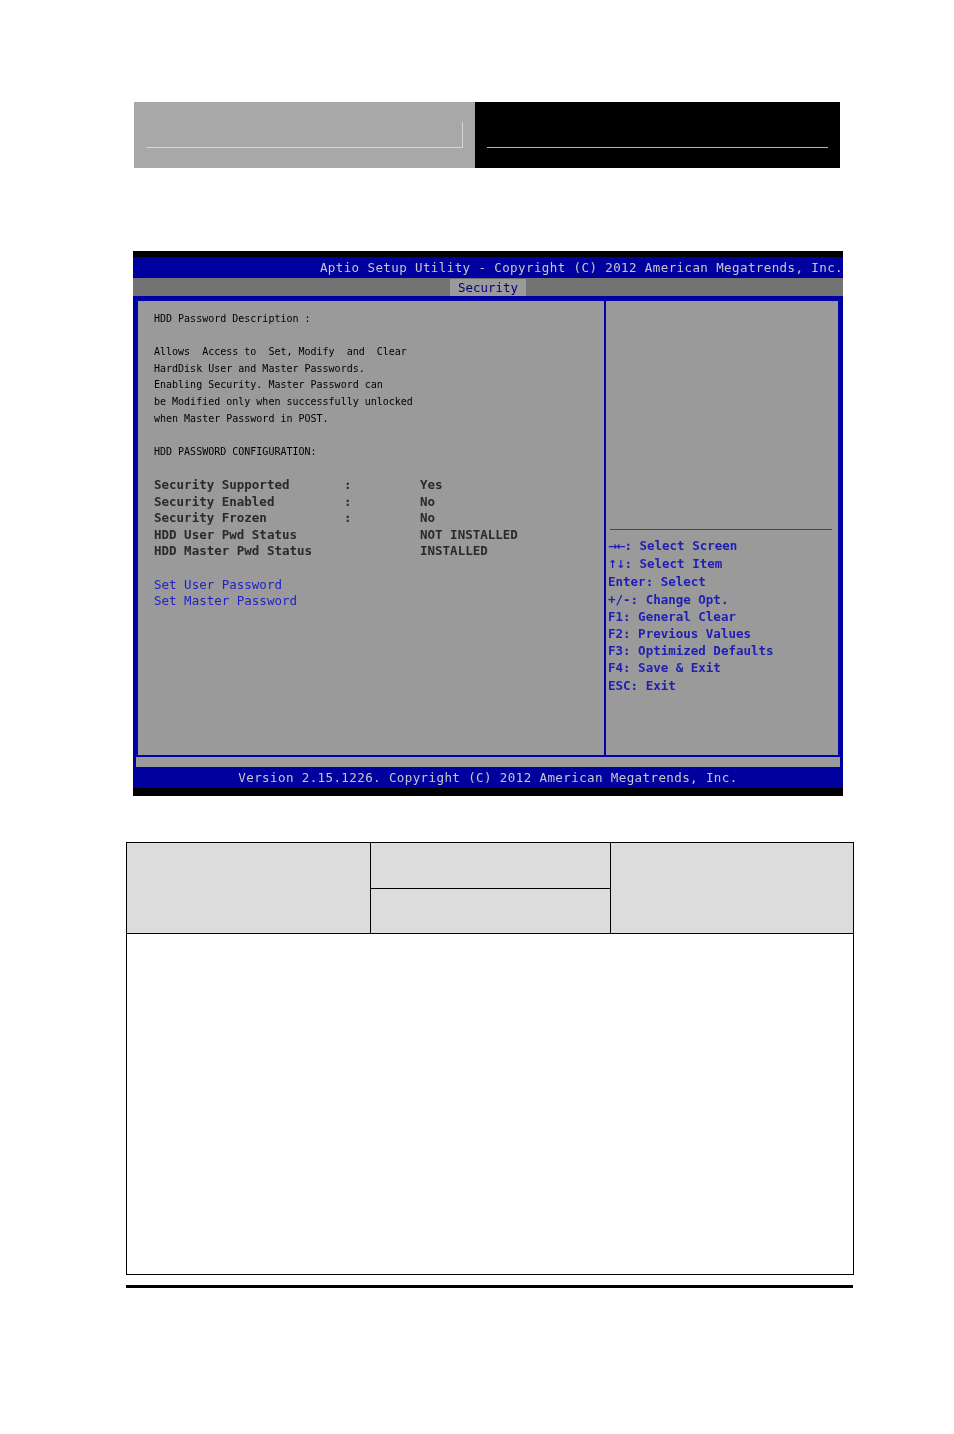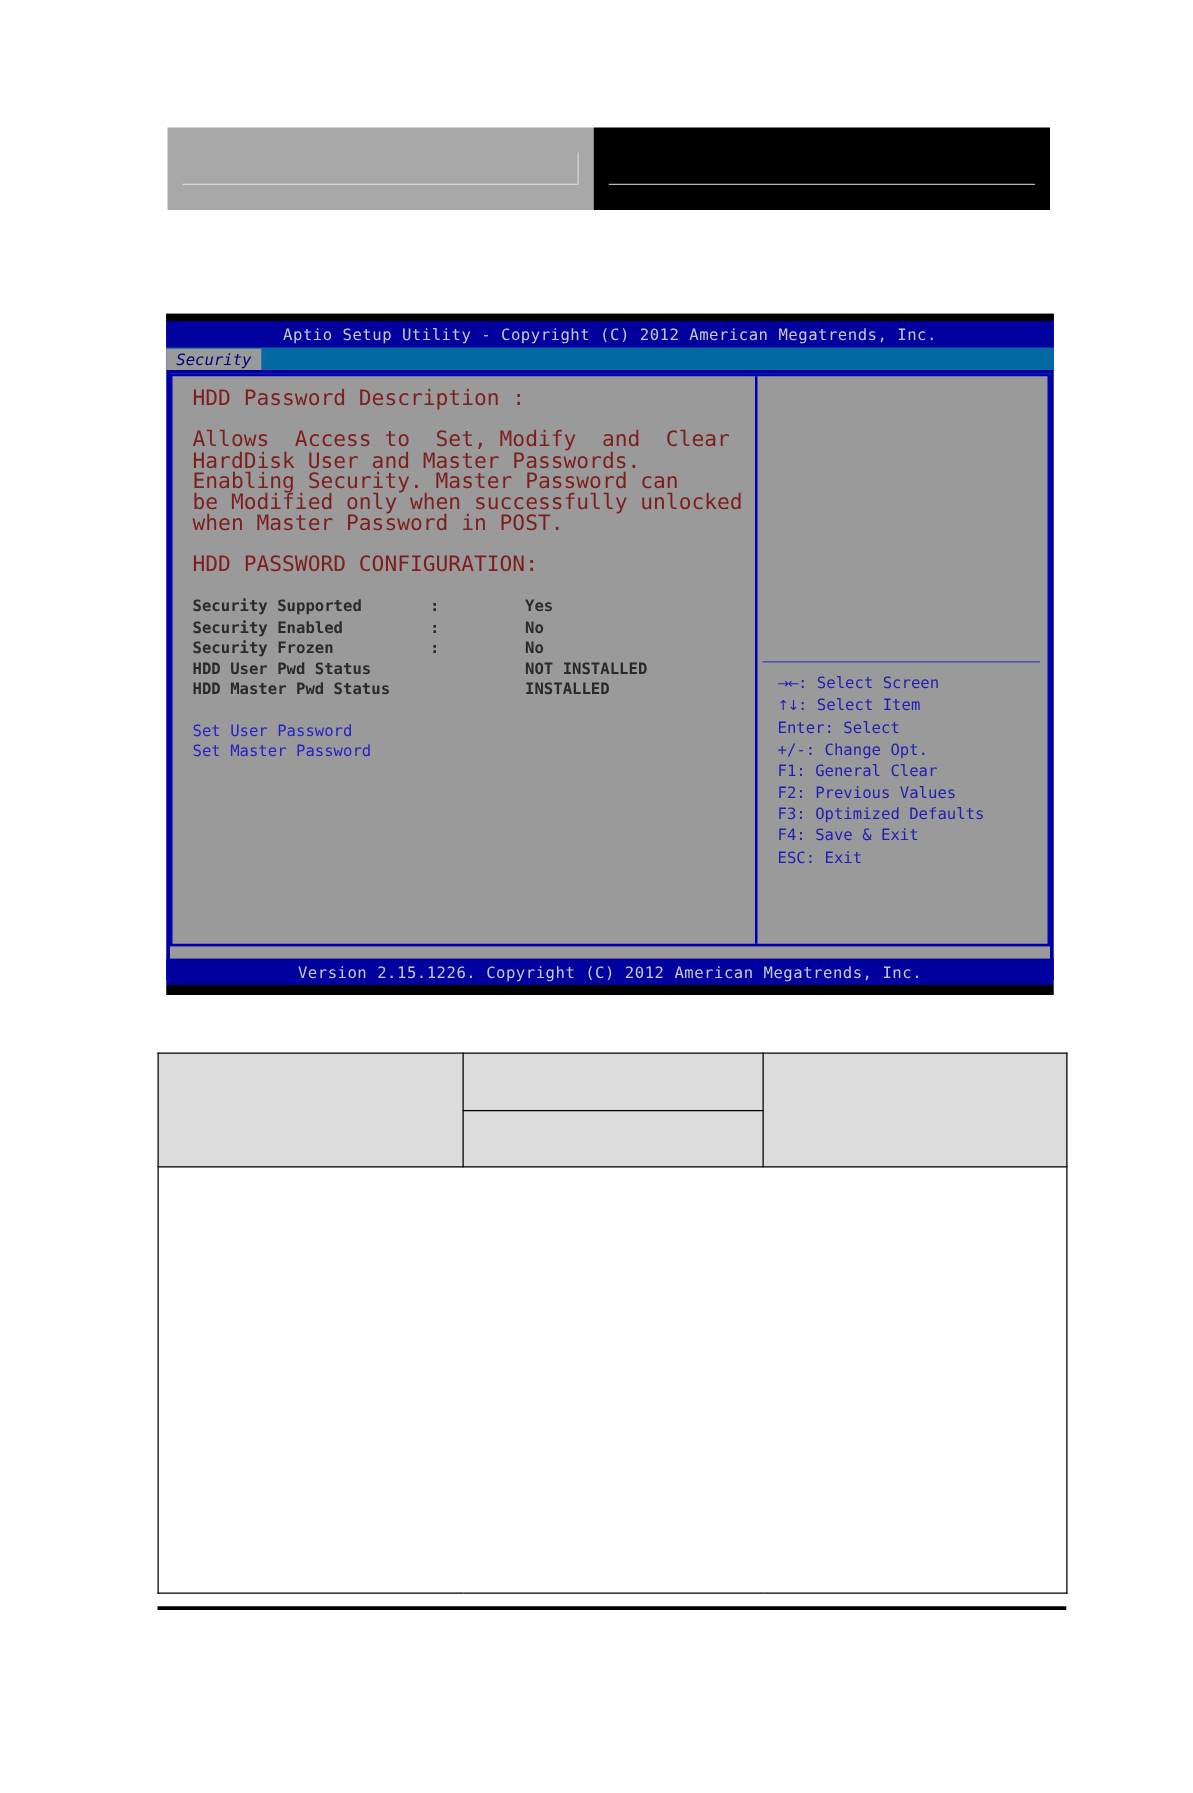--- a/index.html
+++ b/index.html
@@ -71,35 +71,34 @@
     background: #00009f;
     box-sizing: border-box;
   }
   .bios-topstrip {
     height: 6px;
     background: #000000;
   }
   .bios-titlebar {
     height: 21px;
     line-height: 21px;
-    text-align: center;
+    text-align: right;
     color: #c8c8c8;
     font-family: "DejaVu Sans Mono", monospace;
     font-size: 12.5px;
     letter-spacing: 0.4px;
     background: #00009f;
     white-space: pre;
   }
   .bios-tabrow {
     height: 18px;
-    background: #0369a1;
+    background: #737373;
     display: flex;
-    justify-content: flex-start;
+    justify-content: center;
     align-items: flex-end;
-    font-style: italic;
   }
   .bios-tab {
     background: #9a9a9a;
     color: #00007a;
     font-family: "DejaVu Sans Mono", monospace;
     font-size: 12.5px;
     line-height: 17px;
     padding: 0 8px;
     white-space: pre;
   }
@@ -140,23 +139,23 @@
     white-space: pre;
   }
   .bios-bottomstrip {
     height: 8px;
     background: #000000;
   }
 
   
   .mono {
     font-family: "DejaVu Sans Mono", monospace;
-    font-size: 17px;
+    font-size: 10px;
     line-height: 16.6px;
-    color: #7f1d1d;
+    color: #000000;
     white-space: pre;
   }
   .blank-line { height: 16.6px; }
   .desc-line { }
   .cfg-table {
     border-collapse: collapse;
     margin: 0;
     padding: 0;
     font-weight: bold;
   }
@@ -184,23 +183,24 @@
   .help-sep {
     position: absolute;
     left: 4px;
     right: 6px;
     top: 228px;
     height: 1px;
     background: #3a3ac0;
   }
   .help-list {
     position: absolute;
-    left: 16px;
+    left: 2px;
     top: 236px;
     right: 4px;
+    font-weight: bold;
   }
   .help-line {
     font-family: "DejaVu Sans Mono", monospace;
     font-size: 12.5px;
     line-height: 17.2px;
     color: #1e1eb4;
     white-space: pre;
   }
   .help-line .glyph {
     font-family: "DejaVu Sans", sans-serif;

